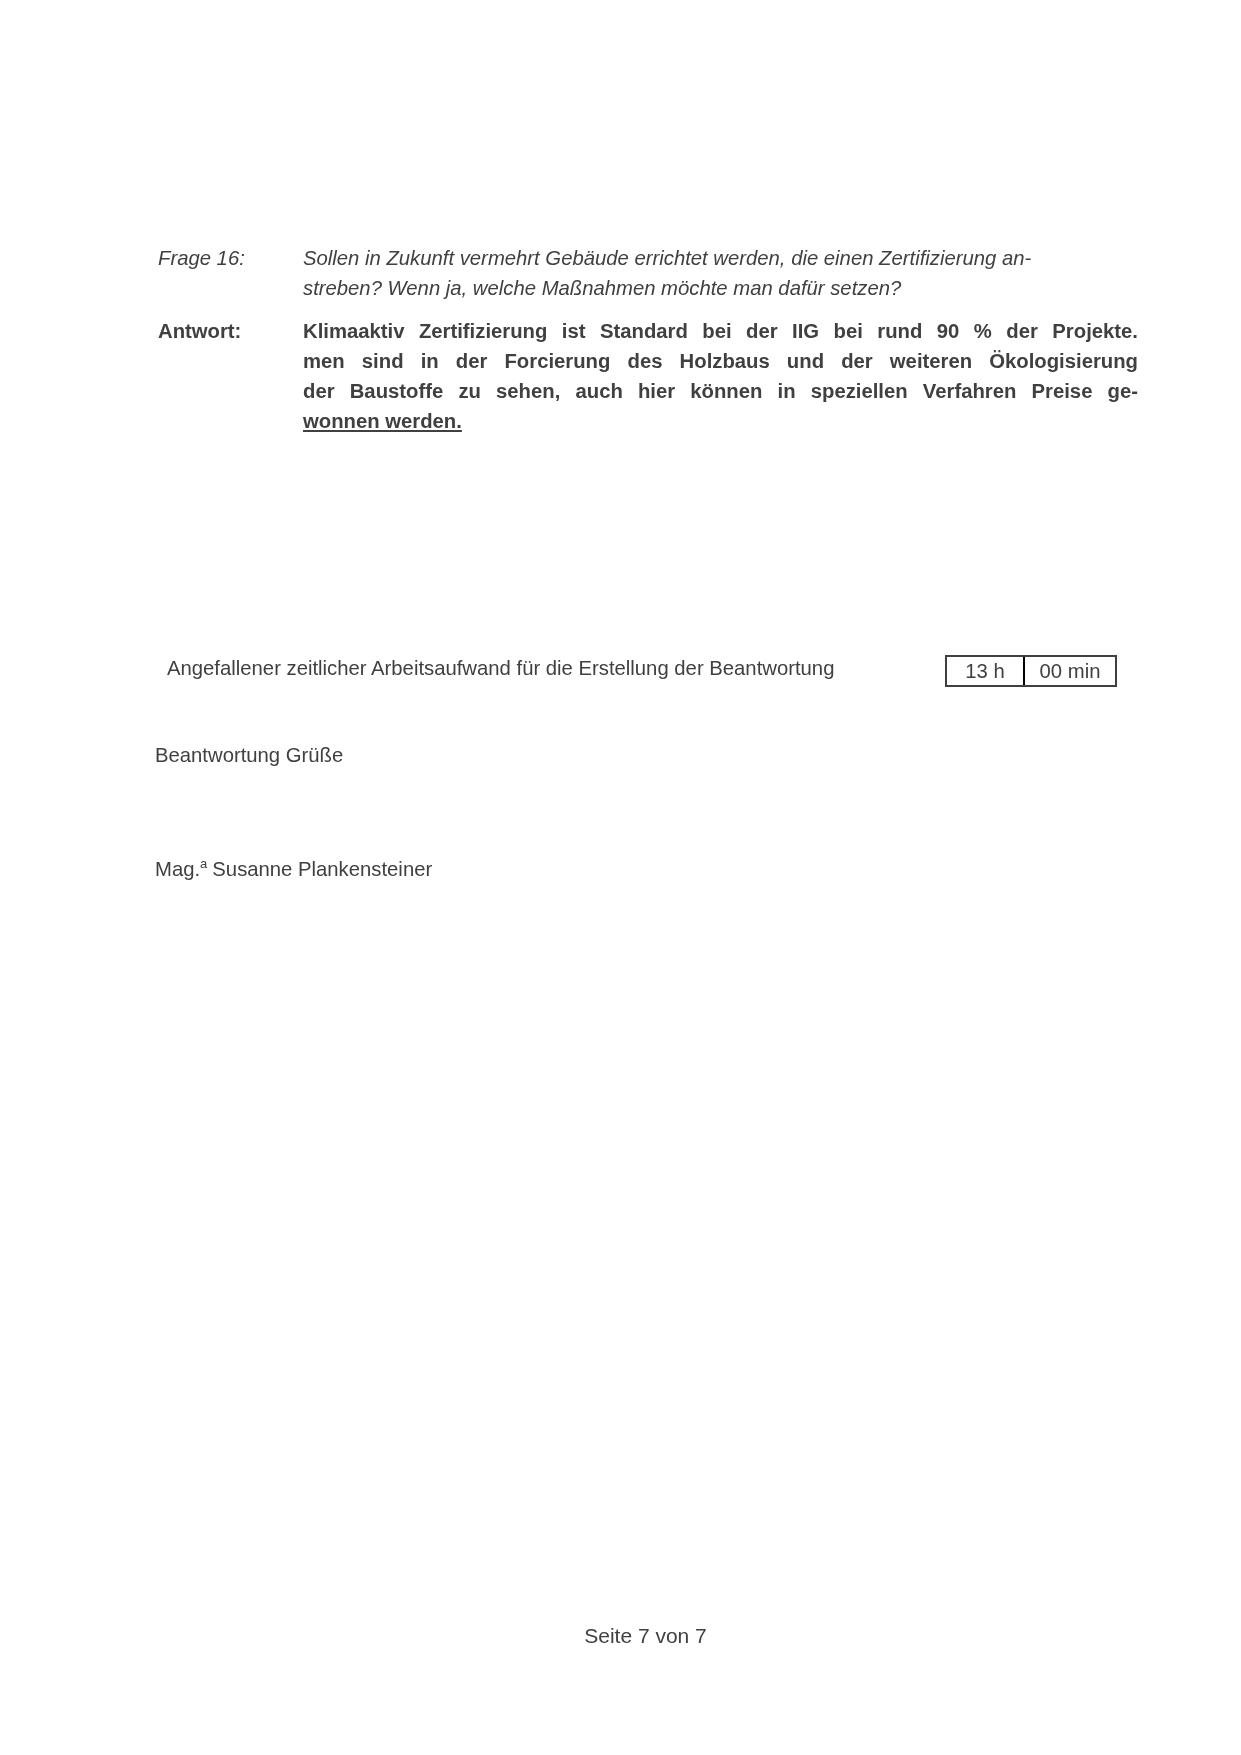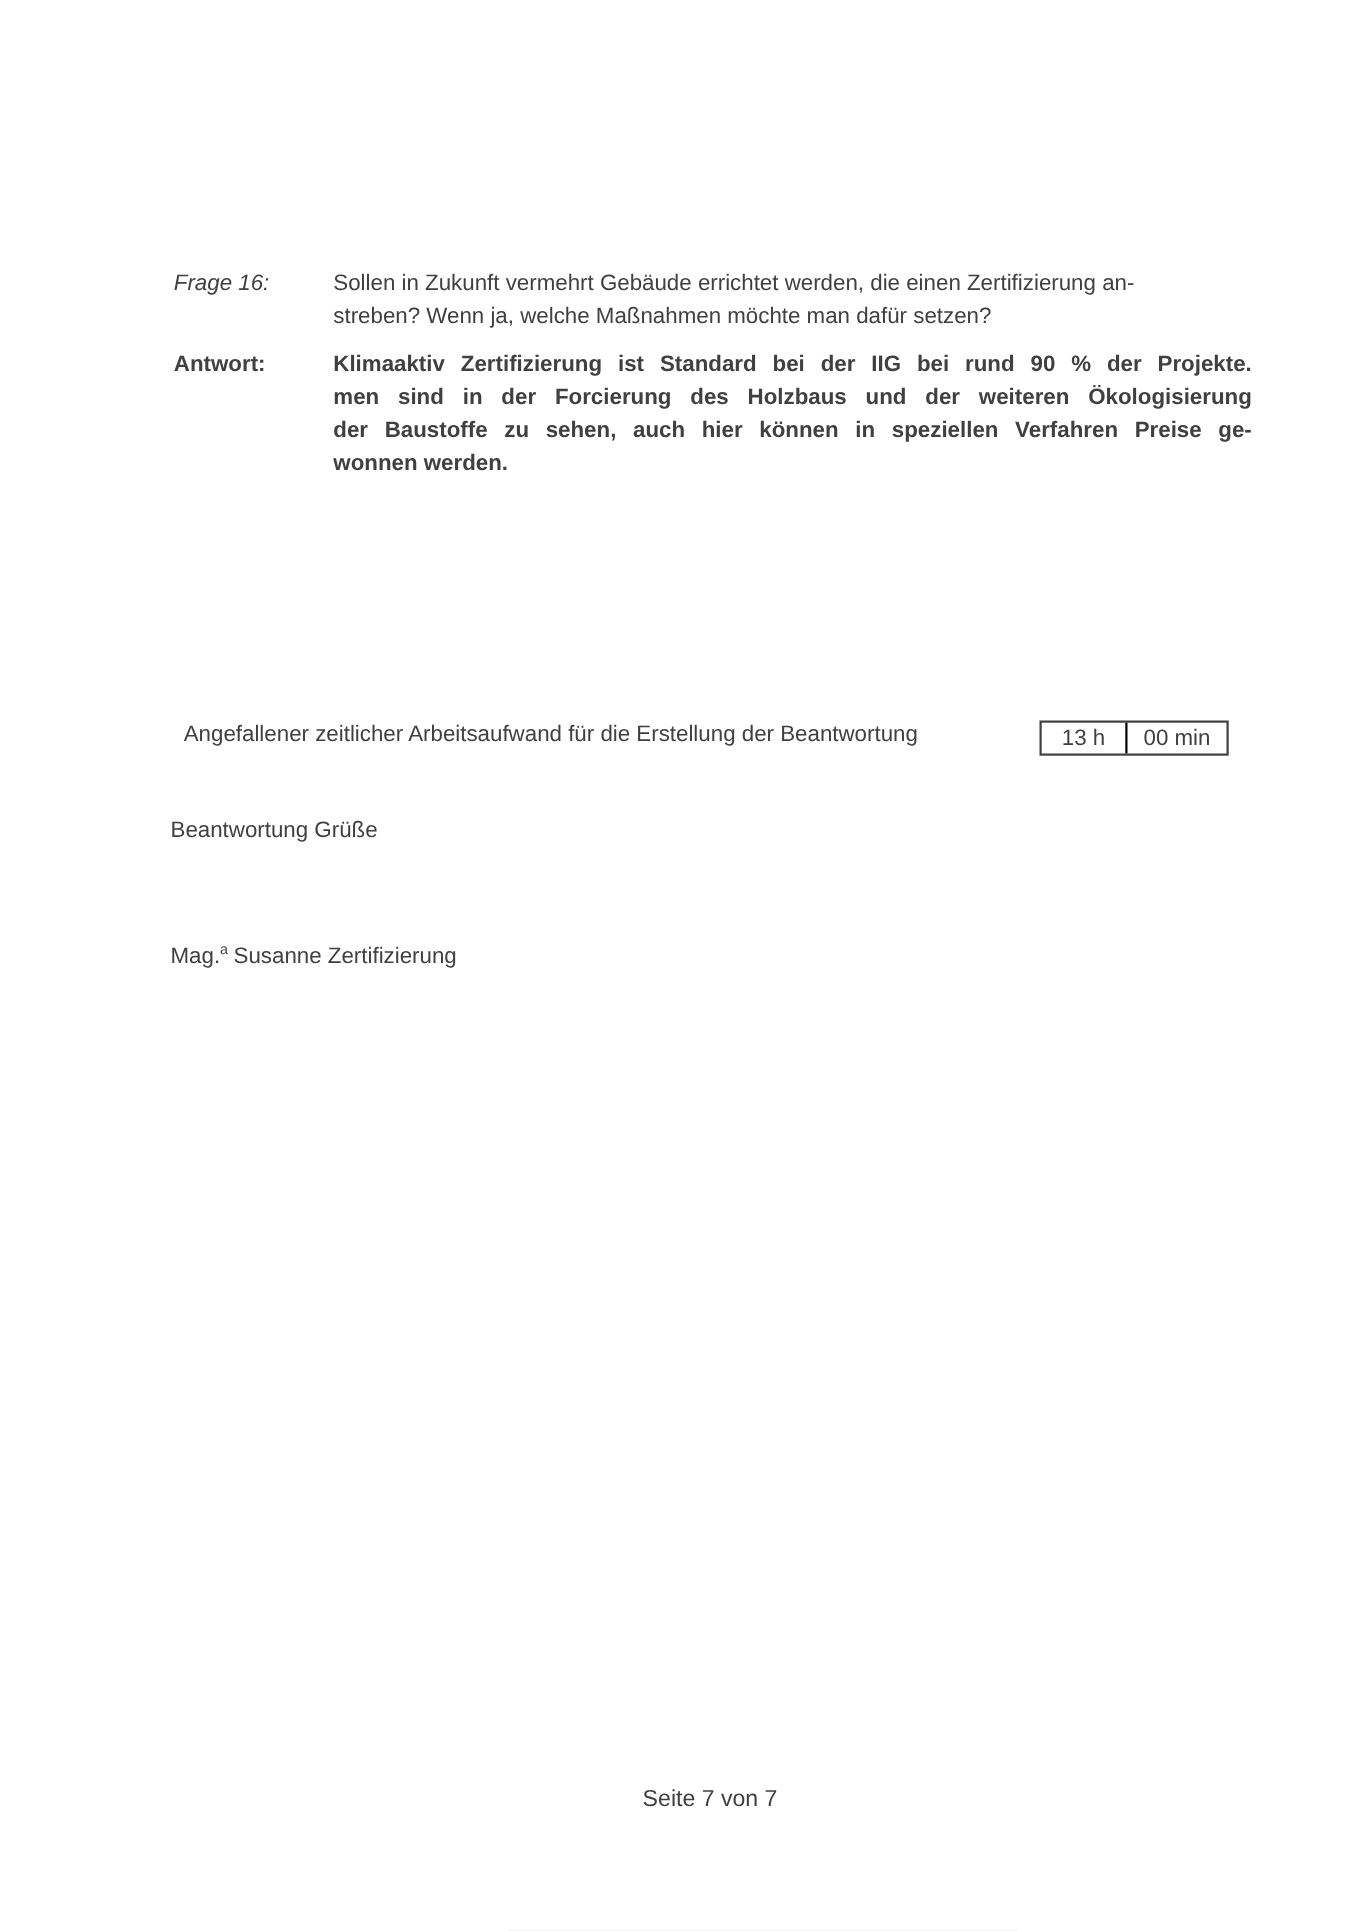--- a/index.html
+++ b/index.html
@@ -22,20 +22,21 @@
   .abs { position: absolute; }
 
   .q-label {
     left: 158px; top: 243px;
     font-style: italic;
     white-space: nowrap;
   }
   .q-body {
     left: 303px; top: 243px;
     width: 840px;
+    font-style: italic;
   }
   .q-line { white-space: nowrap; }
 
   .a-label {
     left: 158px; top: 316px;
     font-weight: bold;
     white-space: nowrap;
   }
   .a-body {
     left: 303px; top: 316px;
@@ -45,20 +46,21 @@
   .a-line {
     width: 835px;
     text-align: justify;
     text-align-last: justify;
     -moz-text-align-last: justify;
     white-space: normal;
   }
   .a-line.last {
     text-align: center;
     text-align-last: left;
+    text-decoration: underline;
     -moz-text-align-last: left;
   }
 
   .effort-label {
     left: 167px; top: 652px;
     line-height: 32px;
     white-space: nowrap;
   }
   .effort-table {
     left: 945px; top: 655px;
@@ -127,17 +129,17 @@
 
   <div class="abs effort-label">Angefallener zeitlicher Arbeitsaufwand für die Erstellung der Beantwortung</div>
 
   <div class="abs effort-table">
     <div class="effort-cell hours">13 h</div>
     <div class="effort-cell minutes">00 min</div>
   </div>
 
   <div class="abs greeting">Beantwortung Grüße</div>
 
-  <div class="abs signature"><span>Mag.</span><sup>a</sup><span class="sig-name">Susanne Zertifizierung</span></div>
+  <div class="abs signature"><span>Mag.</span><sup>a</sup><span class="sig-name">Susanne Plankensteiner</span></div>
 
   <div class="abs footer">Seite 7 von 7</div>
 
 </div>
 
 </body></html>

